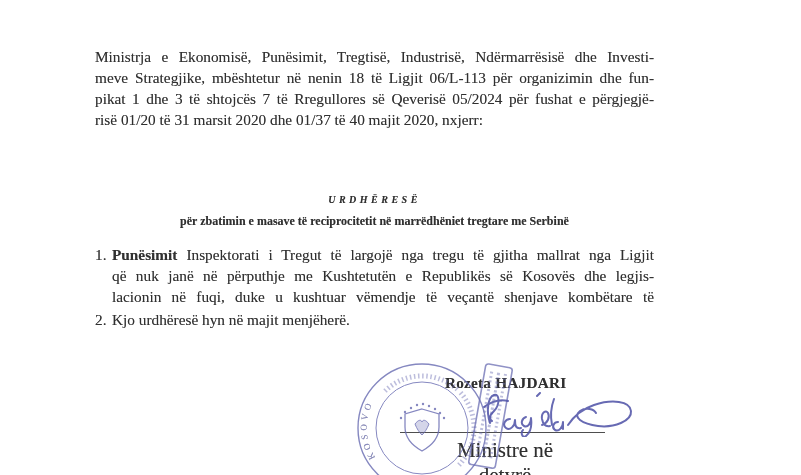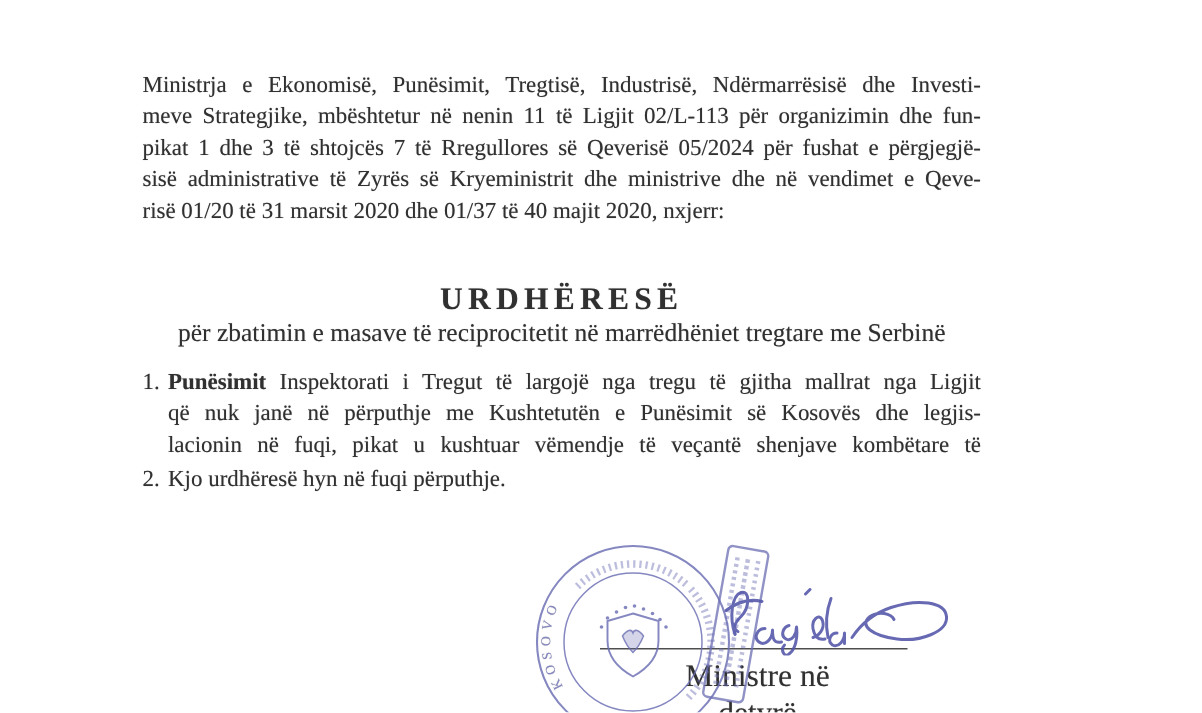--- a/index.html
+++ b/index.html
@@ -12,24 +12,24 @@
   .intro{
     position:absolute;left:95px;top:46px;width:559px;
     font-size:15.3px;line-height:21px;
   }
   .line{display:block;}
   .j{text-align:justify;text-align-last:justify;}
   .heading{
     position:absolute;left:95px;top:189px;width:559px;text-align:center;
   }
   .title{
-    font-weight:bold;font-size:21px;letter-spacing:3.5px;line-height:21px;
+    font-weight:bold;font-size:10px;letter-spacing:3.5px;line-height:21px;font-style:italic;
   }
   .subtitle{
-    font-weight:normal;font-size:17px;line-height:21px;margin-top:1px;
+    font-weight:bold;font-size:12px;line-height:21px;margin-top:1px;
   }
   .orders{
     position:absolute;left:95px;top:244px;width:559px;
     font-size:15.3px;line-height:21px;
   }
   .order-item{position:relative;padding-left:17px;}
   .order-item + .order-item{margin-top:2px;}
   .num{position:absolute;left:0;top:0;}
   .bold{font-weight:bold;}
   .sig-name{
@@ -48,44 +48,44 @@
   .stamp-rect{position:absolute;left:465px;top:360px;width:50px;height:112px;opacity:0.75;}
   .signature-ink{position:absolute;left:480px;top:385px;width:158px;height:52px;opacity:0.88;}
 </style>
 </head>
 <body>
 
 <div class="page doc">
 
   <div class="intro">
     <span class="line j">Ministrja e Ekonomisë, Punësimit, Tregtisë, Industrisë, Ndërmarrësisë dhe Investi-</span>
-    <span class="line j">meve Strategjike, mbështetur në nenin 11 të Ligjit 02/L-113 për organizimin dhe fun-</span>
+    <span class="line j">meve Strategjike, mbështetur në nenin 18 të Ligjit 06/L-113 për organizimin dhe fun-</span>
     <span class="line j">pikat 1 dhe 3 të shtojcës 7 të Rregullores së Qeverisë 05/2024 për fushat e përgjegjë-</span>
-    <span class="line j">sisë administrative të Zyrës së Kryeministrit dhe ministrive dhe në vendimet e Qeve-</span>
     <span class="line">risë 01/20 të 31 marsit 2020 dhe 01/37 të 40 majit 2020, nxjerr:</span>
   </div>
 
   <div class="heading">
     <div class="title">URDHËRESË</div>
     <div class="subtitle">për zbatimin e masave të reciprocitetit në marrëdhëniet tregtare me Serbinë</div>
   </div>
 
   <div class="orders">
     <div class="order-item">
       <span class="num">1.</span>
       <span class="line j"><span class="bold">Punësimit</span> <span>Inspektorati i Tregut të largojë nga tregu të gjitha mallrat nga Ligjit</span></span>
-      <span class="line j">që nuk janë në përputhje me Kushtetutën e Punësimit së Kosovës dhe legjis-</span>
-      <span class="line j">lacionin në fuqi, pikat u kushtuar vëmendje të veçantë shenjave kombëtare të</span>
+      <span class="line j">që nuk janë në përputhje me Kushtetutën e Republikës së Kosovës dhe legjis-</span>
+      <span class="line j">lacionin në fuqi, duke u kushtuar vëmendje të veçantë shenjave kombëtare të</span>
     </div>
     <div class="order-item">
       <span class="num">2.</span>
-      <span class="line">Kjo urdhëresë hyn në fuqi përputhje.</span>
+      <span class="line">Kjo urdhëresë hyn në majit menjëherë.</span>
     </div>
   </div>
 
+  <div class="sig-name">Rozeta HAJDARI</div>
   <div class="sig-line"></div>
   <div class="sig-role">Ministre në detyrë</div>
 
   <svg class="stamp-round" viewBox="0 0 134 134">
     <g fill="none" stroke="#6b6eb3">
       <circle cx="67" cy="67" r="64" stroke-width="1.4"></circle>
       <circle cx="67" cy="67" r="46" stroke-width="1"></circle>
 
       <path d="M30,30 A53,53 0 0 1 104,30" stroke-width="5" stroke-dasharray="1.5,2.6" opacity="0.55"></path>
       <path d="M104,104 A53,53 0 0 0 104,30" stroke-width="5" stroke-dasharray="1.5,2.6" opacity="0.55"></path>

